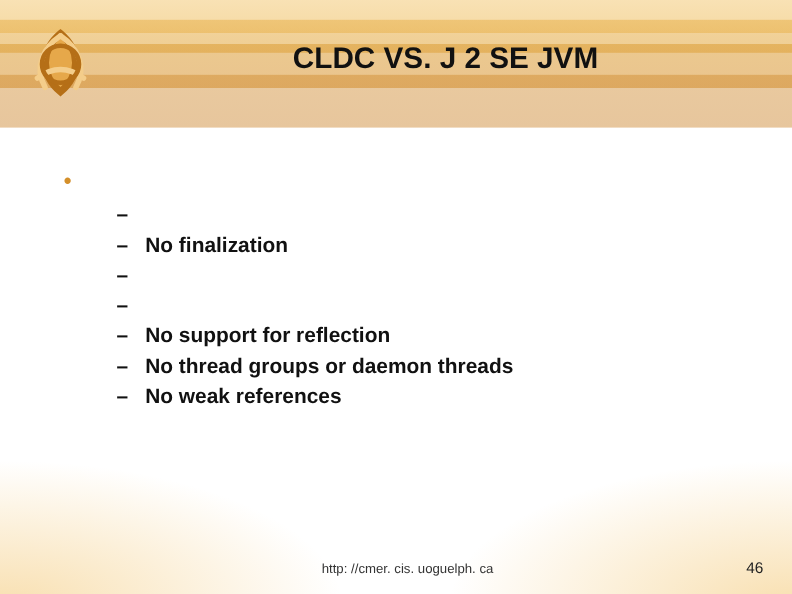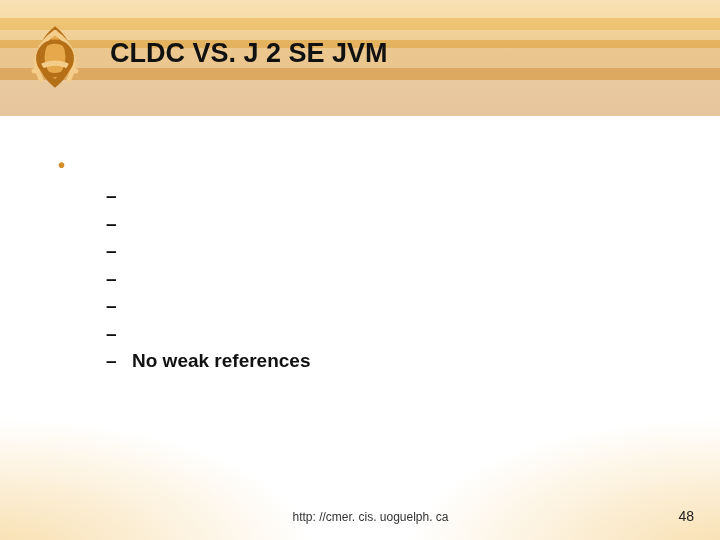--- a/index.html
+++ b/index.html
@@ -41,21 +41,21 @@
   }
 
   .title {
     position: absolute;
     top: 38px;
     left: 110px;
     right: 20px;
     font-size: 27px;
     font-weight: bold;
     color: #111;
-    text-align: left;
+    text-align: center;
     white-space: nowrap;
   }
 
   .content {
     position: absolute;
     top: 150px;
     left: 58px;
     right: 40px;
     font-size: 19px;
     font-weight: bold;
@@ -132,36 +132,39 @@
   <div class="content">
     <div class="bullet-row">
       <span class="bullet-dot">•</span>
     </div>
     <div class="sublist">
       <div class="sub-row">
         <span class="sub-dash">–</span>
       </div>
       <div class="sub-row">
         <span class="sub-dash">–</span>
+        <span>No finalization</span>
       </div>
       <div class="sub-row">
         <span class="sub-dash">–</span>
       </div>
       <div class="sub-row">
         <span class="sub-dash">–</span>
       </div>
       <div class="sub-row">
         <span class="sub-dash">–</span>
+        <span>No support for reflection</span>
       </div>
       <div class="sub-row">
         <span class="sub-dash">–</span>
+        <span>No thread groups or daemon threads</span>
       </div>
       <div class="sub-row">
         <span class="sub-dash">–</span>
         <span>No weak references</span>
       </div>
     </div>
   </div>
 
   <div class="footer-url">http: //cmer. cis. uoguelph. ca</div>
-  <div class="page-num">48</div>
+  <div class="page-num">46</div>
 
 </div>
 
 </body></html>

